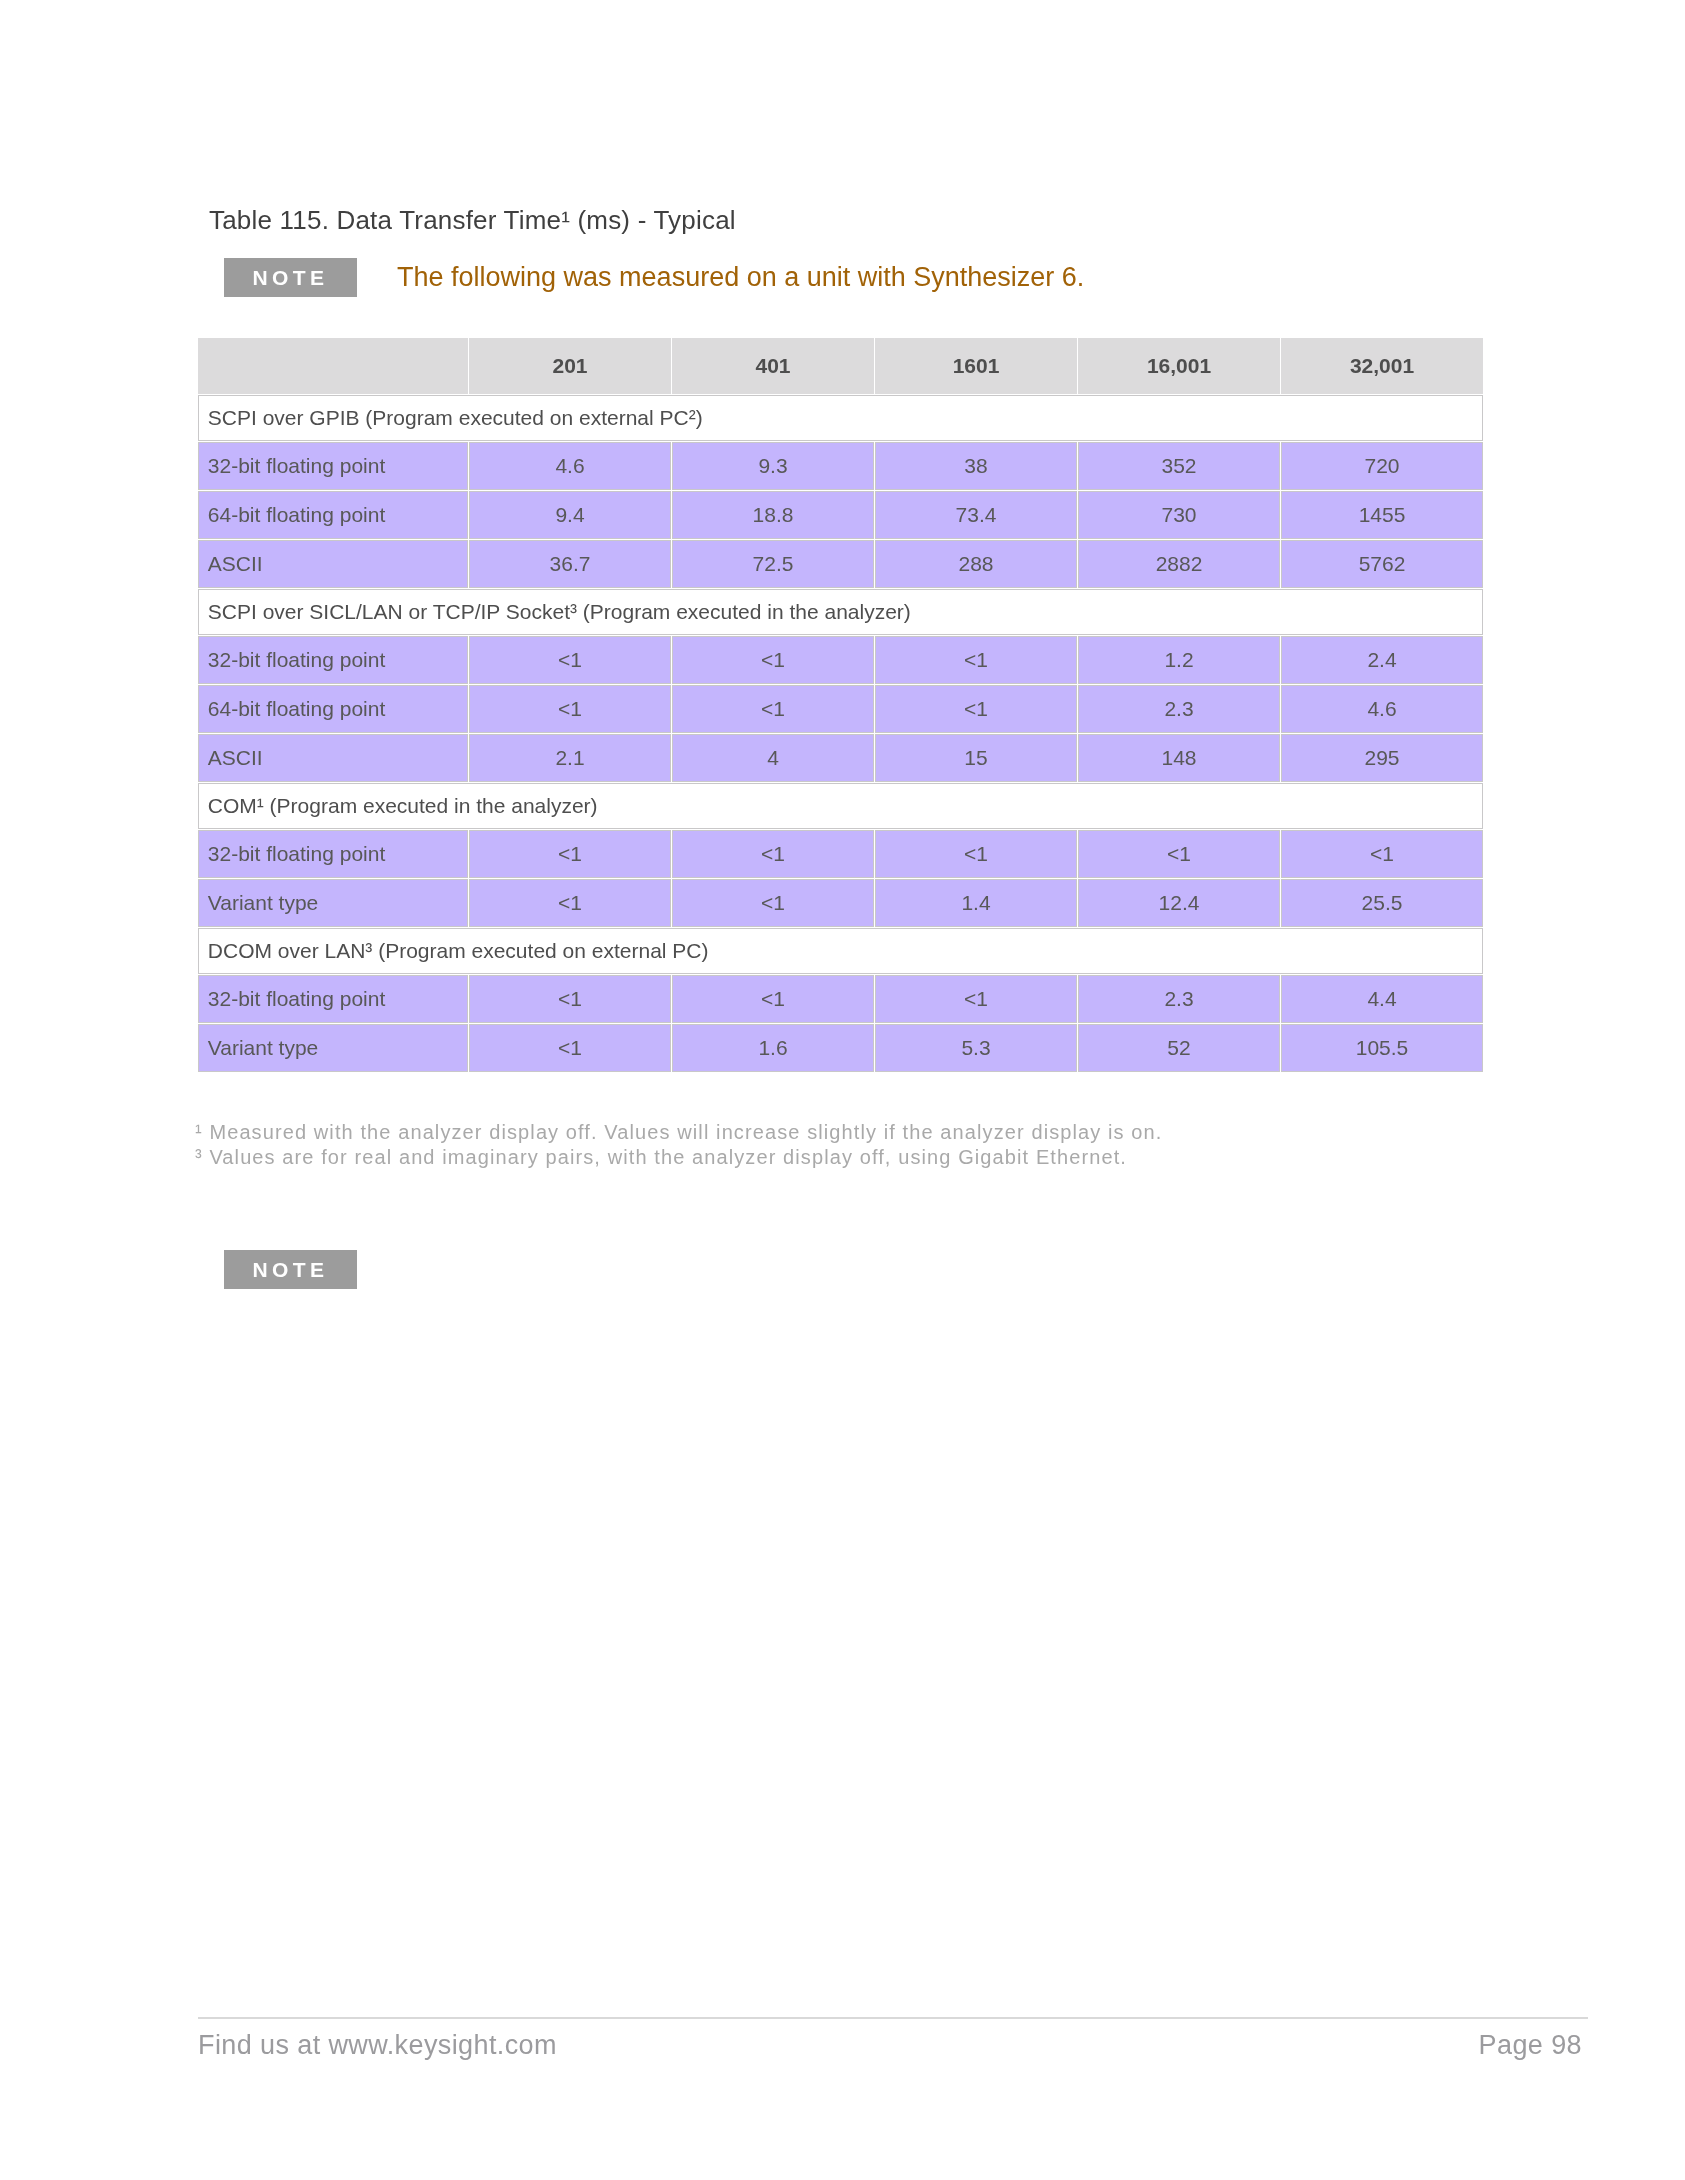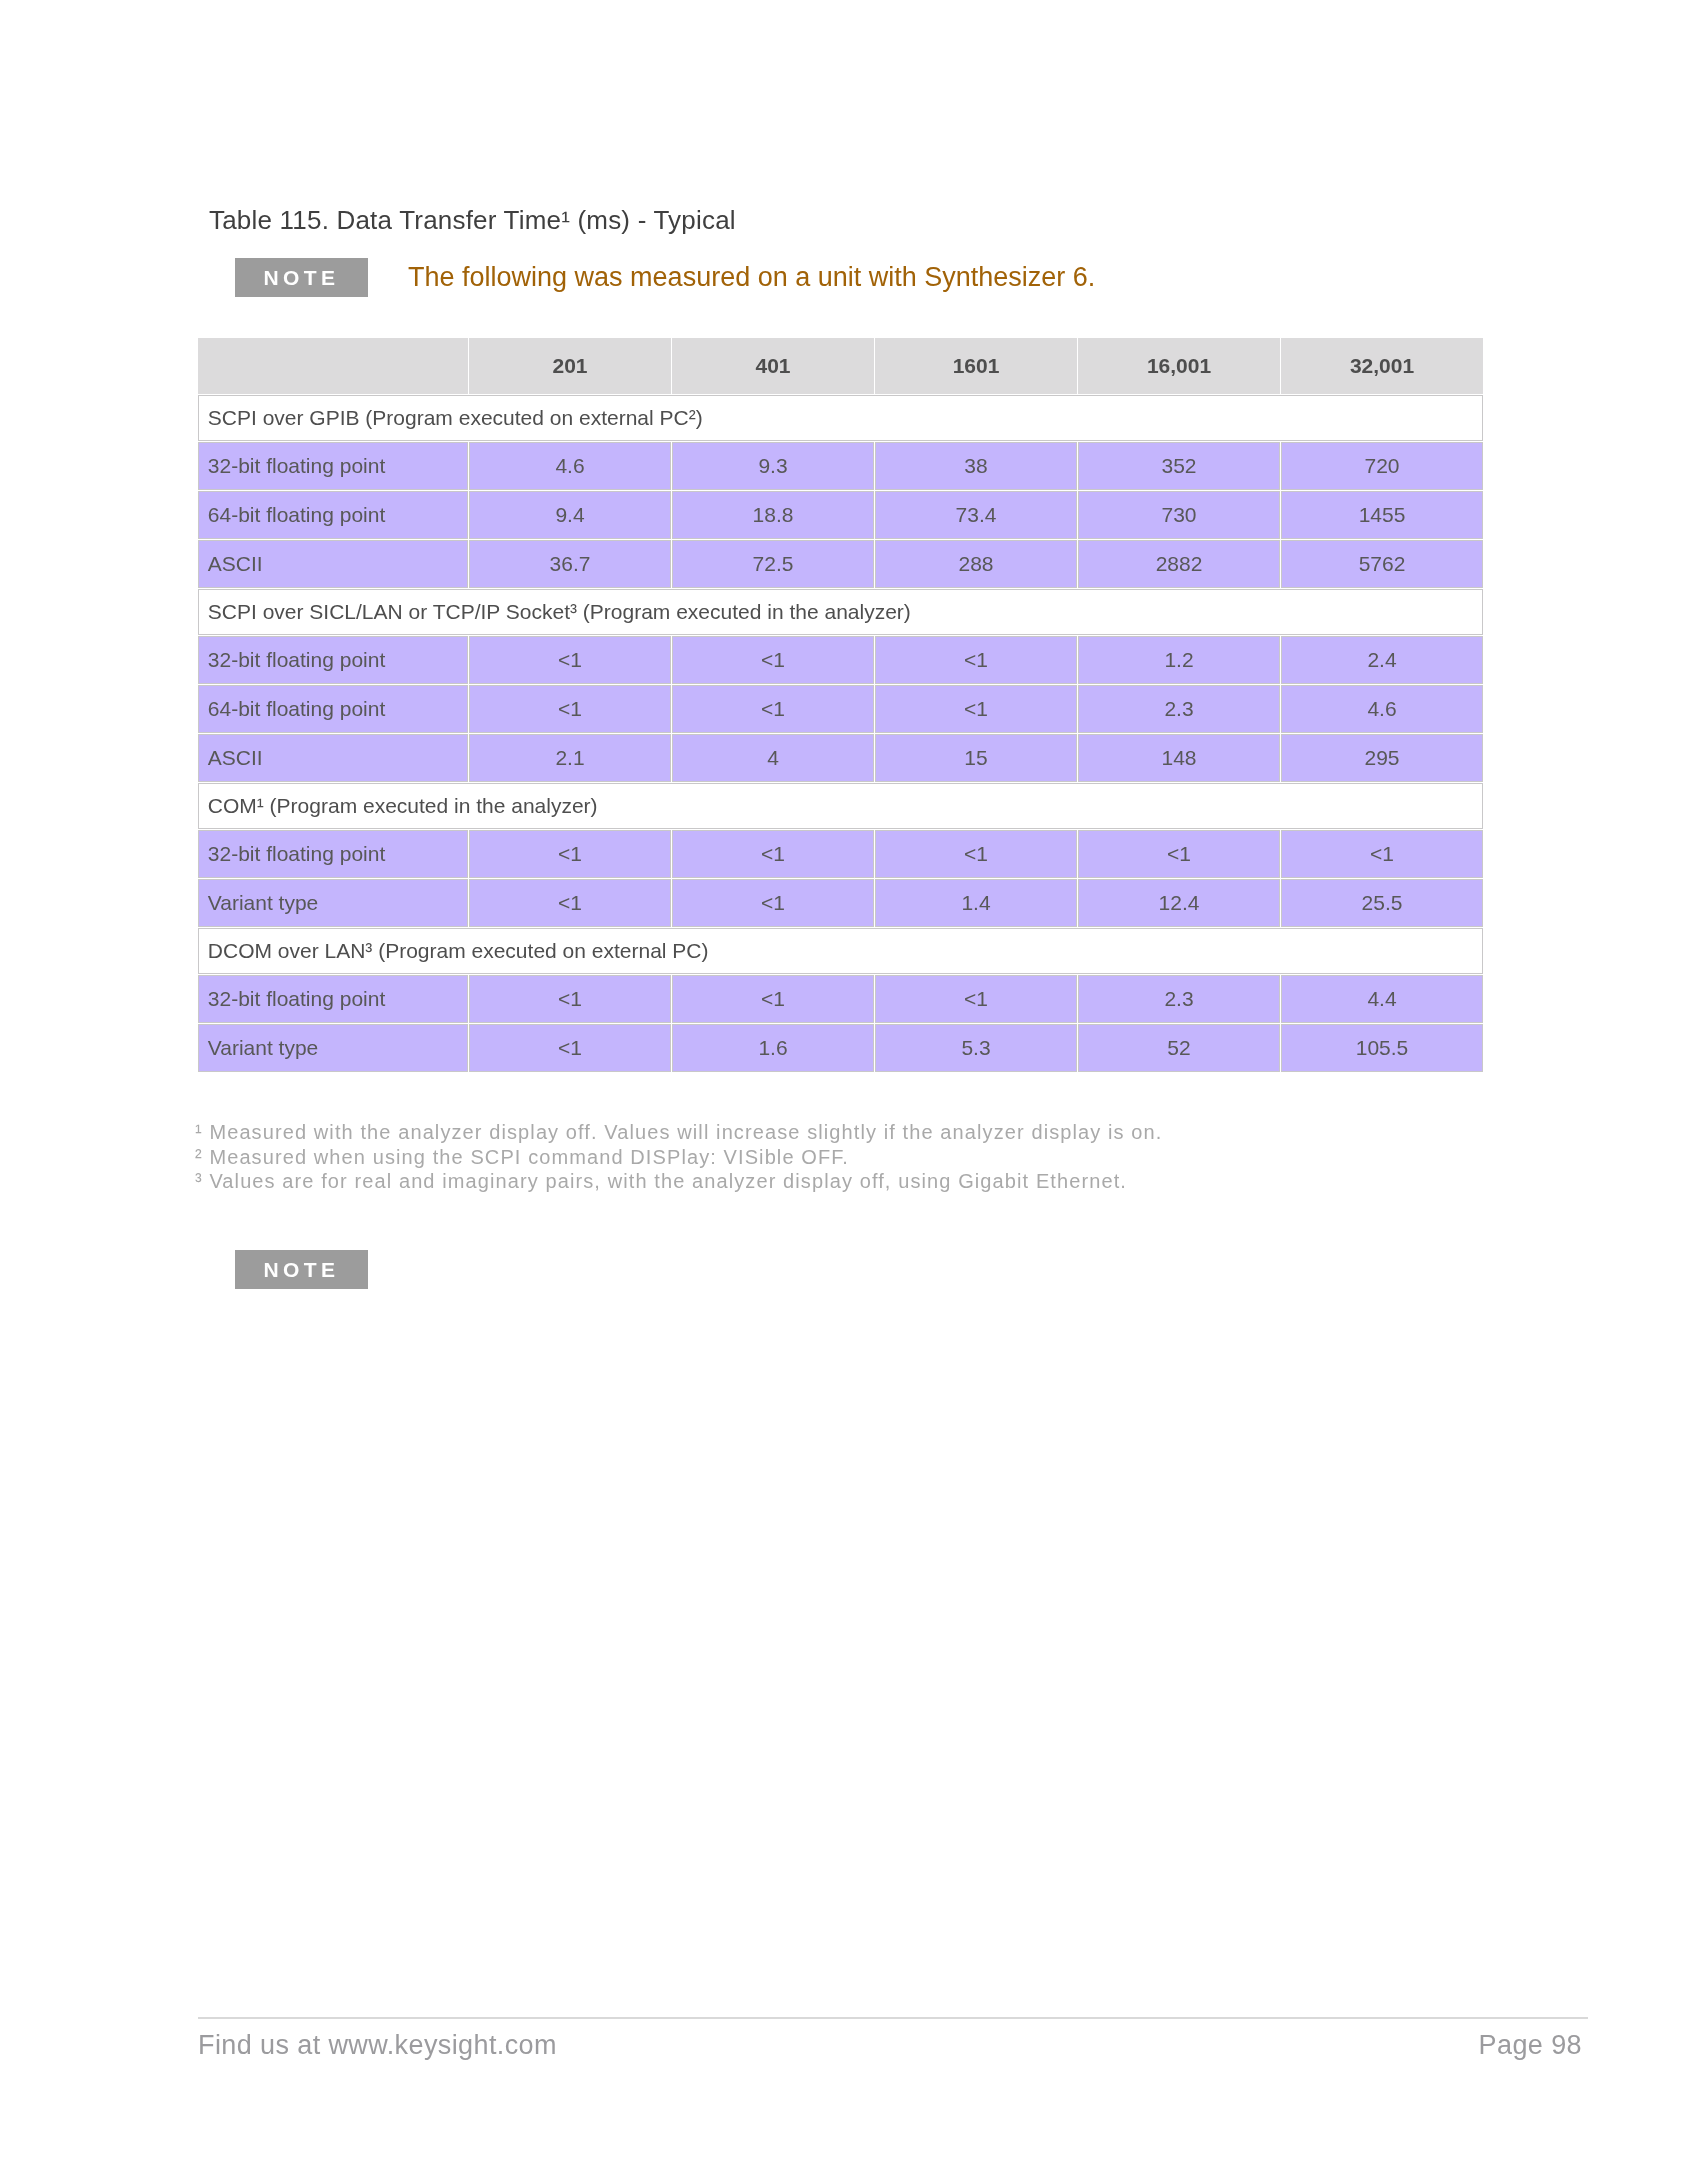--- a/index.html
+++ b/index.html
@@ -13,21 +13,21 @@
     font-size:26px; font-weight:normal; color:#3f3f3f;
     letter-spacing:0.2px;
   }
 
   .note { position:absolute; left:224px; display:flex; align-items:center; }
   .note-1 { top:258px; }
   .note-2 { top:1250px; }
   .note-badge {
     width:133px; height:39px; background:#9c9c9c; color:#ffffff;
     display:flex; align-items:center; justify-content:center;
-    font-weight:bold; font-size:21px; letter-spacing:4.4px; flex:0 0 auto;margin-left:11px;
+    font-weight:bold; font-size:21px; letter-spacing:4.4px; flex:0 0 auto;
   }
   .note-text { margin-left:40px; font-size:27px; color:#a16207; white-space:nowrap; }
 
   table.spec-table {
     position:absolute; left:197px; top:337px;
     border-collapse:separate; border-spacing:1.8px; table-layout:fixed;
   }
   col.c-desc { width:270px; }
   col.c-val  { width:202px; }
 
@@ -194,21 +194,20 @@
         <td class="val">1.6</td>
         <td class="val">5.3</td>
         <td class="val">52</td>
         <td class="val">105.5</td>
       </tr>
     </tbody>
   </table>
 
   <div class="footnotes">
     <div>¹ Measured with the analyzer display off. Values will increase slightly if the analyzer display is on.</div>
-    <div>² Measured when using the SCPI command DISPlay: VISible OFF.</div>
     <div>³ Values are for real and imaginary pairs, with the analyzer display off, using Gigabit Ethernet.</div>
   </div>
 
   <div class="note note-2">
     <div class="note-badge">NOTE</div>
   </div>
 
   <div class="footer-rule"></div>
   <div class="footer-left">Find us at www.keysight.com</div>
   <div class="footer-right">Page 98</div>

